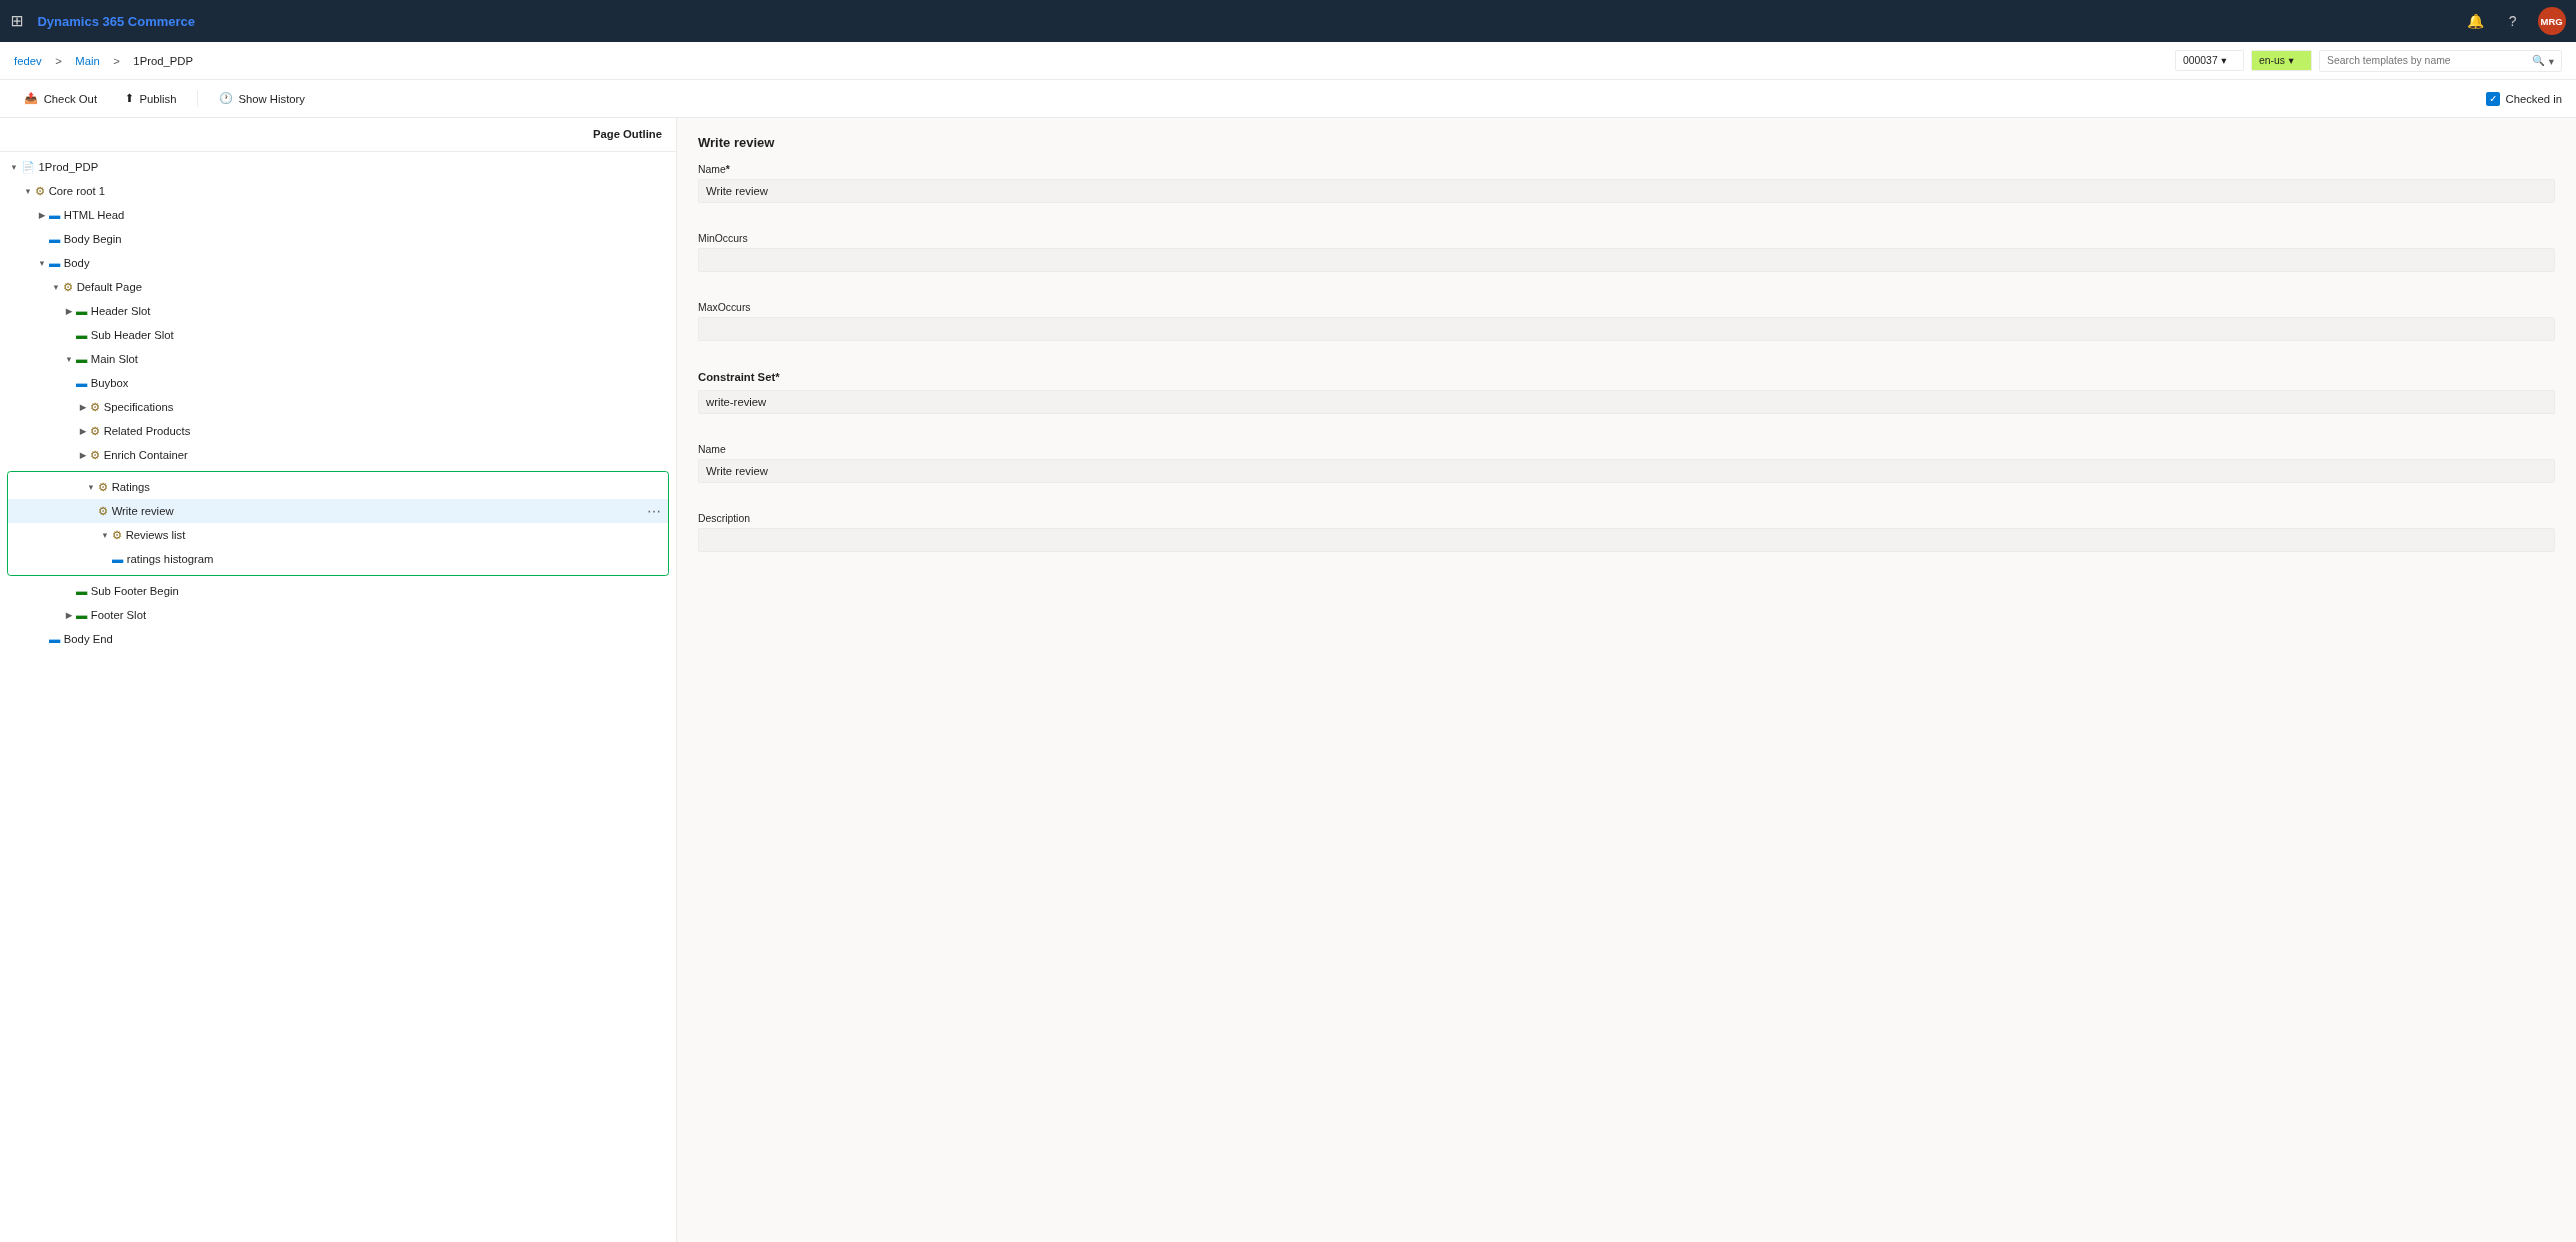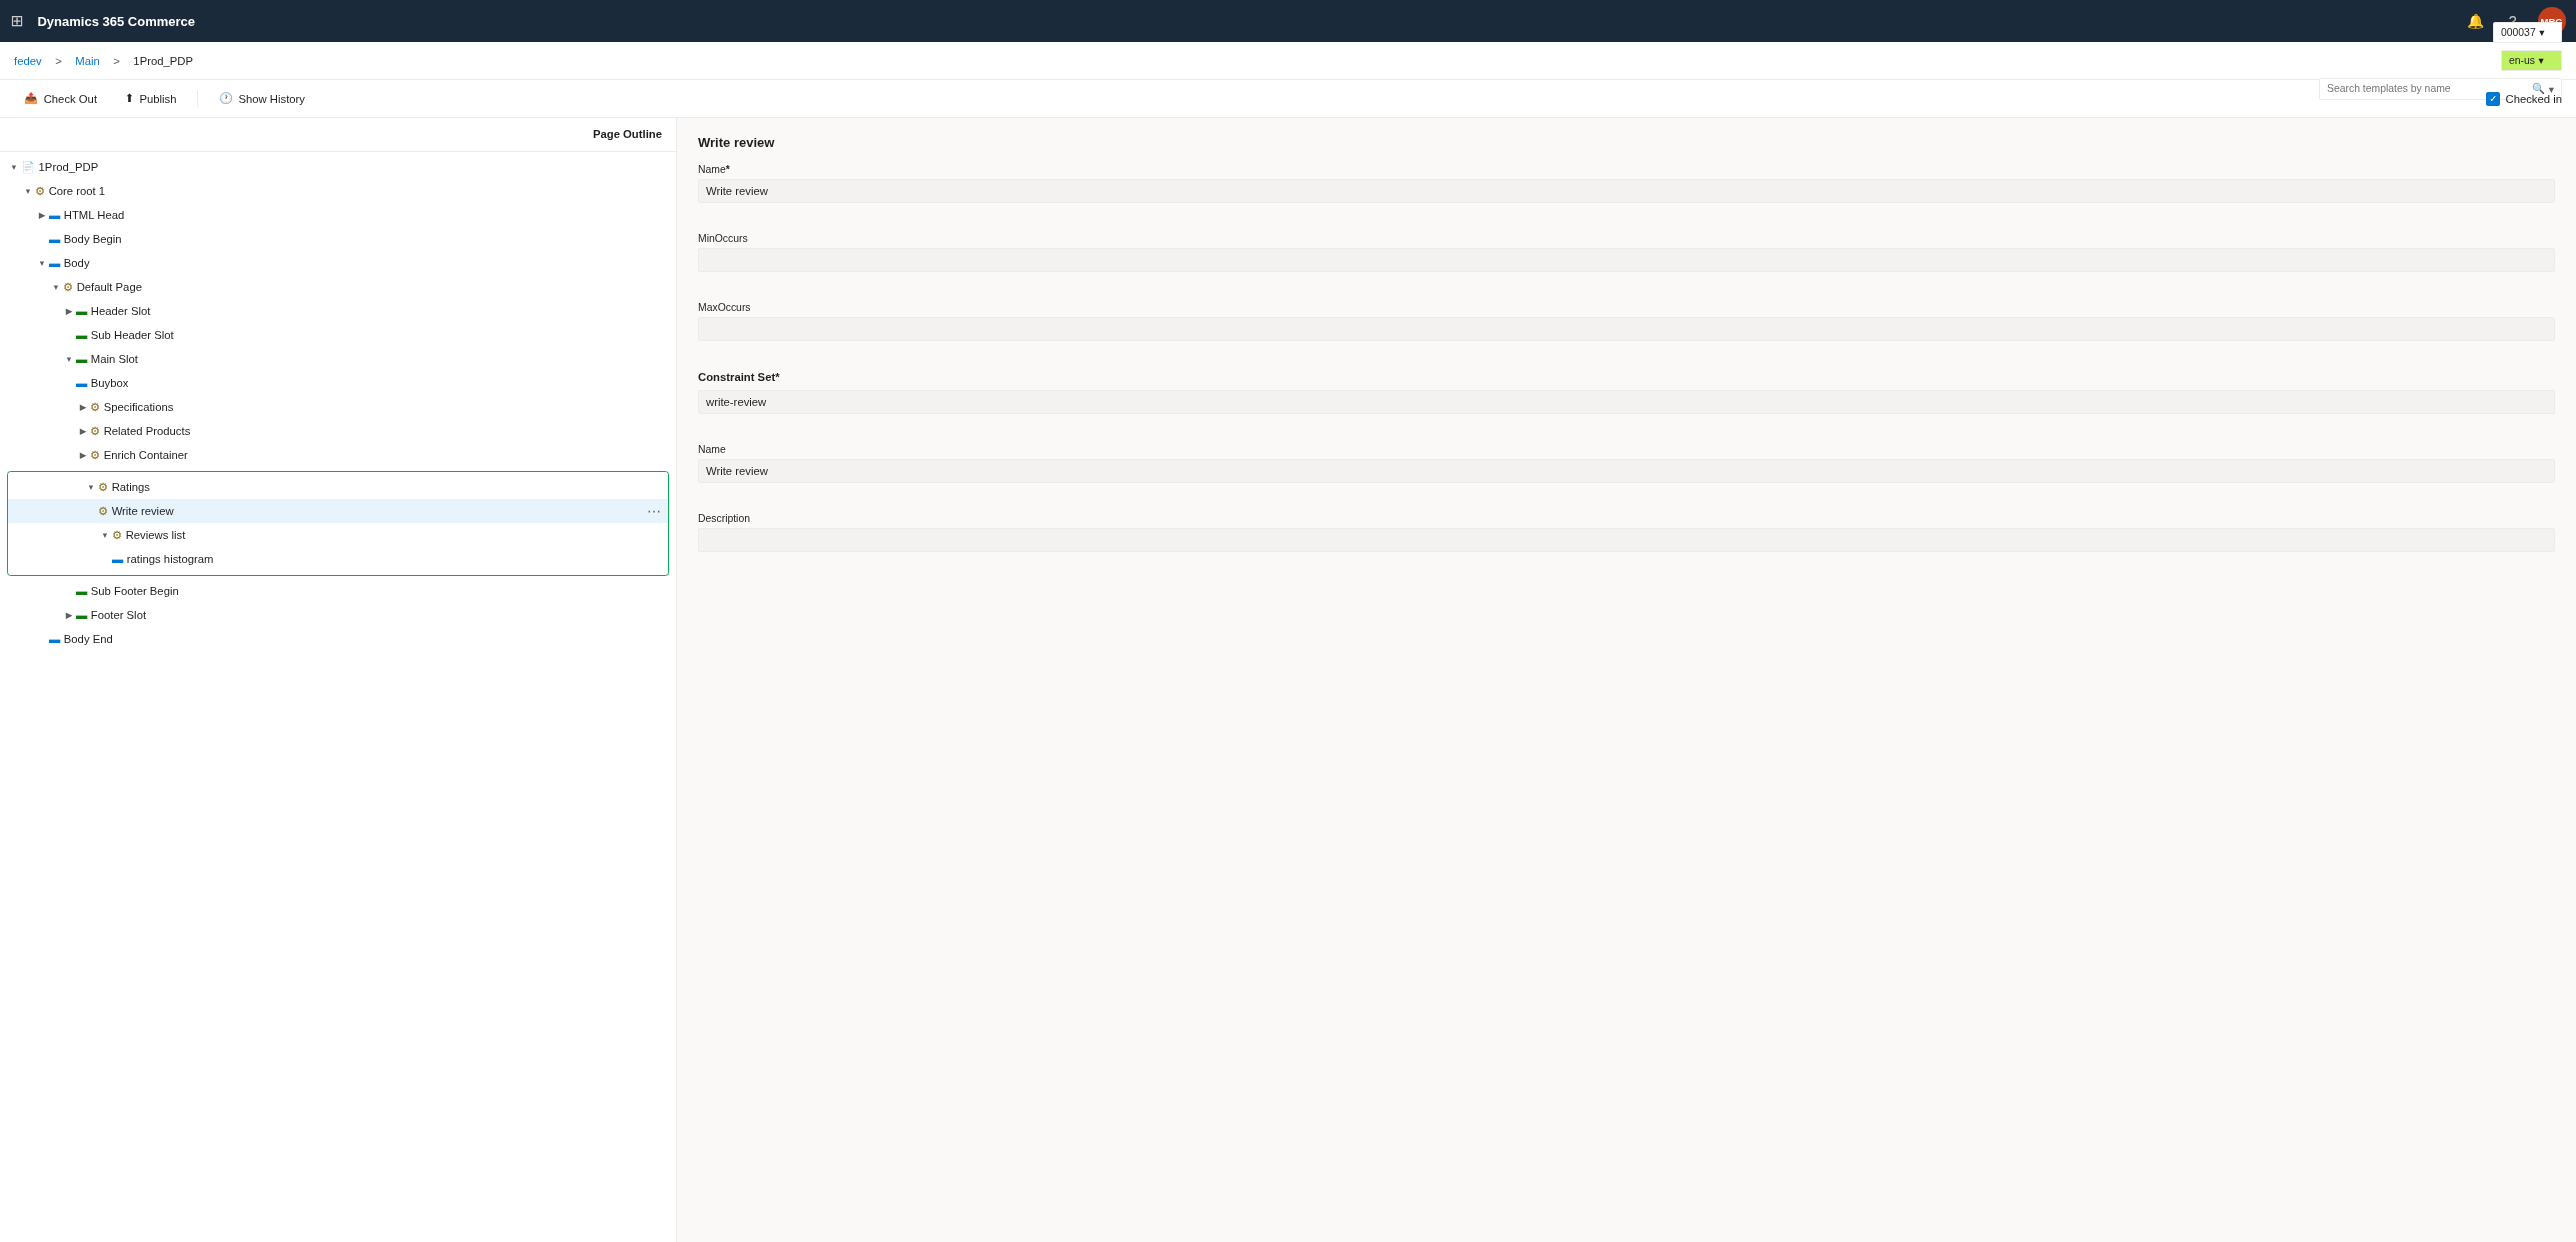--- a/index.html
+++ b/index.html
@@ -9,21 +9,21 @@
     .top-nav {
       background: #1b2a3b;
       color: white;
       display: flex;
       align-items: center;
       height: 42px;
       padding: 0 10.4px;
       gap: 14px;
     }
     .top-nav .app-grid-icon { color: #ccc; font-size: 15.6px; cursor: pointer; }
-    .top-nav .app-title { font-size: 13px; font-weight: 600; color: #ffffff; }
+    .top-nav .app-title { font-size: 13px; font-weight: 600; color: #3b82f6; }
     .top-nav .spacer { flex: 1; }
     .top-nav .nav-icon { color: #ccc; font-size: 14px; margin-left: 10.4px; cursor: pointer; }
     .top-nav .avatar {
       width: 28px; height: 28px; border-radius: 50%;
       background: #c43d1c; color: white;
       display: flex; align-items: center; justify-content: center;
       font-size: 9.5px; font-weight: 600; margin-left: 7px; cursor: pointer;
     }
 
     
@@ -33,21 +33,21 @@
       display: flex;
       align-items: center;
       padding: 0 14px;
       height: 38px;
       gap: 10px;
     }
     .breadcrumb-bar .bc-item { color: #0078d4; cursor: pointer; font-size: 11.3px; }
     .breadcrumb-bar .bc-sep { color: #605e5c; margin: 0 3.5px; }
     .breadcrumb-bar .bc-current { color: #201f1e; font-size: 11.3px; }
     .breadcrumb-bar .spacer { flex: 1; }
-    .breadcrumb-bar .bc-controls { display: flex; align-items: flex-end; gap: 7px; flex-direction: column; }
+    .breadcrumb-bar .bc-controls { display: flex; align-items: flex-start; gap: 7px; }
     .version-select {
       border: 0.9px solid #edebe9; border-radius: 1.7px;
       padding: 3.5px 7px; font-size: 10.4px; cursor: pointer;
       display: flex; align-items: center; gap: 3.5px; background: white;
       min-width: 69px;
     }
     .lang-select {
       border: 0.9px solid #edebe9; border-radius: 1.7px;
       padding: 3.5px 7px; font-size: 10.4px; cursor: pointer;
       display: flex; align-items: center; gap: 3.5px; background: #bef264;

